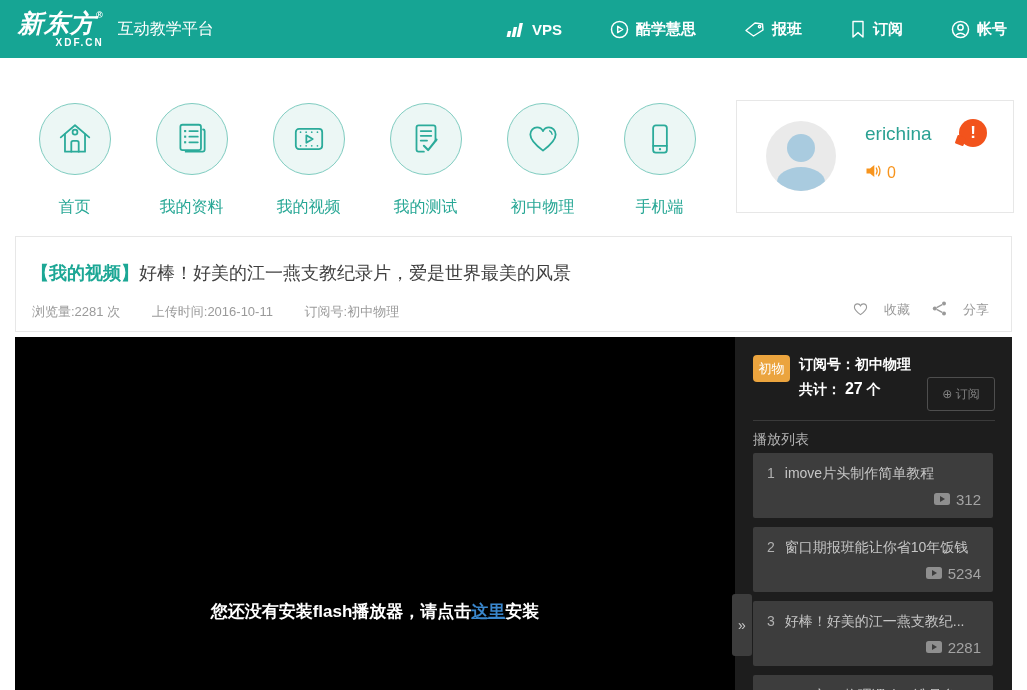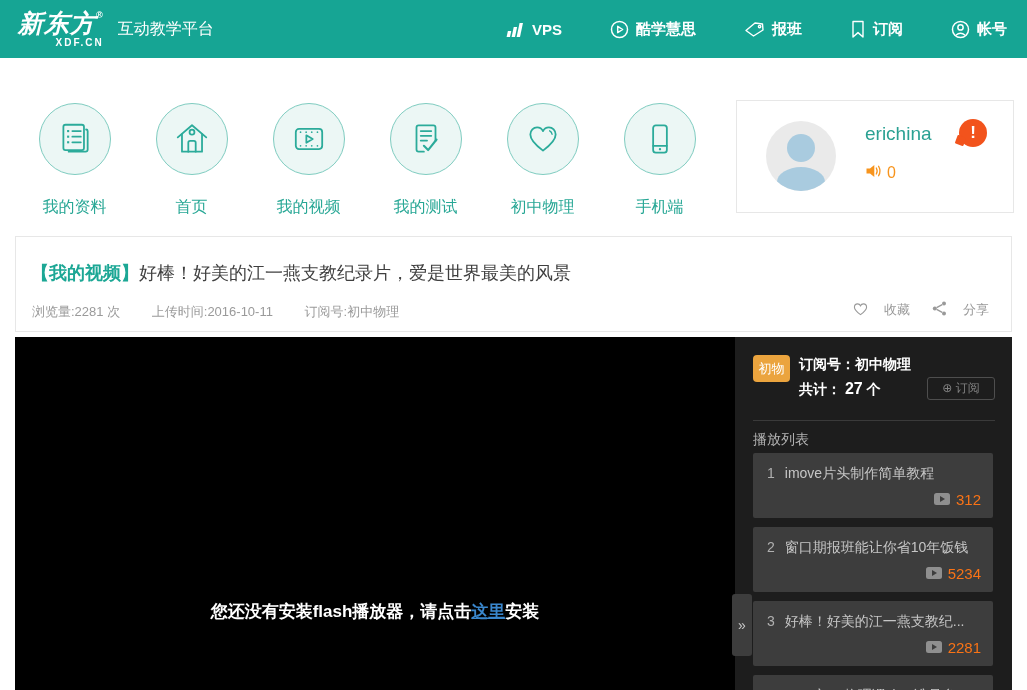--- a/index.html
+++ b/index.html
@@ -67,33 +67,33 @@
     align-items:center; justify-content:center; cursor:pointer; z-index:3; }
 
   
   .sidebar { position:absolute; left:720px; top:0; width:277px; height:353px; background:#1d1d1d; }
   .sb-head { position:absolute; left:18px; top:18px; right:17px; height:48px; }
   .sb-badge { position:absolute; left:0; top:0; width:37px; height:27px; background:#eba43e;
     border-radius:4px; color:#fff; font-size:13px; text-align:center; line-height:27px; }
   .sb-sub-title { position:absolute; left:46px; top:1px; color:#fff; font-size:14px; font-weight:bold; }
   .sb-total { position:absolute; left:46px; top:25px; color:#fff; font-size:14px; font-weight:bold; }
   .sb-total b { font-size:16px; }
-  .subscribe-btn { position:absolute; right:0; top:22px; width:68px; height:23px;
+  .subscribe-btn { position:absolute; right:0; top:22px; width:68px; height:34px;
     border:1px solid #4e4e4e; border-radius:3px; background:transparent; color:#828282;
     font-size:12px; cursor:pointer; font-family:inherit; }
   .sb-divider { position:absolute; left:18px; right:17px; top:83px; border-top:1px solid #3a3a3a; }
   .playlist-title { position:absolute; left:18px; top:94px; color:#b3b3b3; font-size:14px; }
   .playlist { position:absolute; left:18px; top:116px; right:19px; }
   .pl-item { position:relative; height:65px; margin-bottom:9px; background:#3d3d3d;
     border-radius:2px; cursor:pointer; }
   .pl-top { position:absolute; left:14px; top:12px; right:10px; display:flex; gap:10px;
     font-size:14px; color:#c6c6c6; white-space:nowrap; overflow:hidden; }
   .pl-num { color:#b0b0b0; }
   .pl-count { position:absolute; right:12px; bottom:10px; display:flex; align-items:center;
-    gap:6px; color:#f97316; font-size:15px; }
+    gap:6px; color:#a3a3a3; font-size:15px; }
 </style>
 </head>
 <body>
 
 <div class="header">
   <div class="logo">
     <div>
       <div class="logo-main"><span>新东方</span><span class="logo-reg">®</span></div>
       <div class="logo-sub">XDF.CN</div>
     </div>
@@ -149,40 +149,40 @@
       </span>
       <span>帐号</span>
     </div>
   </div>
 </div>
 
 <div class="nav-row">
   <div class="nav-item">
     <div class="nav-circle">
       <svg width="38" height="38" viewBox="0 0 36 36" fill="none" stroke="#2bab9a" stroke-width="1.7" stroke-linejoin="round" stroke-linecap="round">
+        <path d="M4.5 16.5 L18 5 L31.5 16.5"></path>
+          <path d="M8.5 13.5 V30 H27.5 V13.5"></path>
+        <path d="M14.5 30 V21.5 Q14.5 19.8 16.2 19.8 H19.8 Q21.5 19.8 21.5 21.5 V30"></path>
+        <circle cx="18" cy="11.5" r="2.3"></circle>
+        </svg>
+    </div>
+    <div class="nav-label">首页</div>
+  </div>
+  <div class="nav-item">
+    <div class="nav-circle">
+      <svg width="38" height="38" viewBox="0 0 36 36" fill="none" stroke="#2bab9a" stroke-width="1.7" stroke-linejoin="round" stroke-linecap="round">
         <path d="M28.5 9 Q30 9 30 10.5 V28 Q30 30 28 30 H12"></path>
         <rect x="7" y="4.5" width="19.5" height="24" rx="2"></rect>
         <rect x="10.5" y="9.5" width="2" height="2" fill="#2bab9a" stroke="none"></rect>
         <rect x="10.5" y="14.8" width="2" height="2" fill="#2bab9a" stroke="none"></rect>
         <rect x="10.5" y="20.1" width="2" height="2" fill="#2bab9a" stroke="none"></rect>
         <path d="M15.5 10.5 H23.5 M15.5 15.8 H23.5 M15.5 21.1 H23.5"></path>
         </svg>
     </div>
     <div class="nav-label">我的资料</div>
-  </div>
-  <div class="nav-item">
-    <div class="nav-circle">
-      <svg width="38" height="38" viewBox="0 0 36 36" fill="none" stroke="#2bab9a" stroke-width="1.7" stroke-linejoin="round" stroke-linecap="round">
-        <path d="M4.5 16.5 L18 5 L31.5 16.5"></path>
-          <path d="M8.5 13.5 V30 H27.5 V13.5"></path>
-        <path d="M14.5 30 V21.5 Q14.5 19.8 16.2 19.8 H19.8 Q21.5 19.8 21.5 21.5 V30"></path>
-        <circle cx="18" cy="11.5" r="2.3"></circle>
-        </svg>
-    </div>
-    <div class="nav-label">首页</div>
   </div>
   <div class="nav-item">
     <div class="nav-circle">
       <svg width="38" height="38" viewBox="0 0 36 36" fill="none" stroke="#2bab9a" stroke-width="1.7" stroke-linejoin="round" stroke-linecap="round">
         <rect x="5.5" y="8.5" width="25" height="19" rx="3"></rect>
         <circle cx="10" cy="11.5" r="0.8" fill="#2bab9a" stroke="none"></circle>
           <circle cx="15.3" cy="11.5" r="0.8" fill="#2bab9a" stroke="none"></circle>
         <circle cx="20.6" cy="11.5" r="0.8" fill="#2bab9a" stroke="none"></circle>
           <circle cx="26" cy="11.5" r="0.8" fill="#2bab9a" stroke="none"></circle>
         <circle cx="10" cy="24.5" r="0.8" fill="#2bab9a" stroke="none"></circle>

